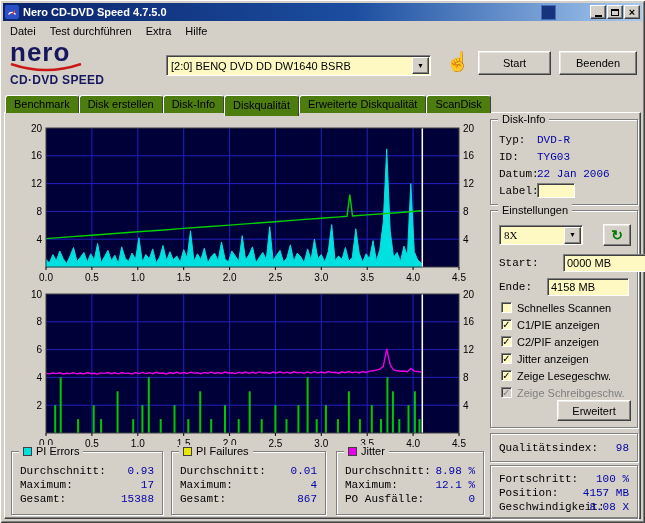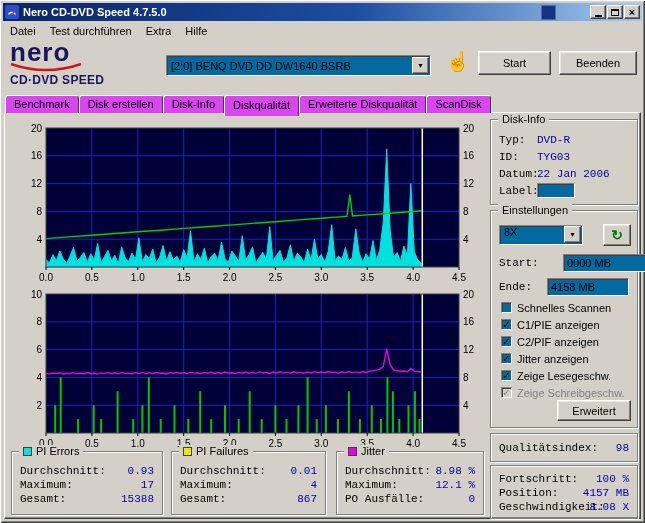--- a/index.html
+++ b/index.html
@@ -19,37 +19,37 @@
   .glyph-min{width:7px;height:2px;background:#000;margin-top:7px;}
   .glyph-max{width:8px;height:7px;border:1px solid #000;border-top-width:2px;box-sizing:border-box;}
   
   .menubar{position:absolute;left:3px;top:22px;width:639px;height:18px;display:flex;align-items:center;}
   .menu-item{padding:2px 7px;cursor:default;}
   
   .toolbar{position:absolute;left:3px;top:40px;width:639px;height:52px;}
   .logo{position:absolute;left:7px;top:1px;width:152px;}
   .logo-nero{font-size:26px;font-weight:bold;color:#17175e;line-height:22px;letter-spacing:1px;}
   .logo-sub{font-size:12px;font-weight:bold;color:#17175e;letter-spacing:.3px;margin-top:-2px;}
-  .sunken{background:#0369a1;border:1px solid;border-color:#808080 #ffffff #ffffff #808080;
+  .sunken{background:#fef9c3;border:1px solid;border-color:#808080 #ffffff #ffffff #808080;
     box-shadow:inset 1px 1px 0 #404040;box-sizing:border-box;}
   .drive-combo{position:absolute;left:163px;top:15px;width:265px;height:21px;display:flex;align-items:center;}
   .drive-combo .txt{flex:1;padding-left:4px;white-space:nowrap;overflow:hidden;}
   .combo-arrow{width:17px;height:17px;margin-right:1px;background:#d4d0c8;border:1px solid;
     border-color:#ffffff #404040 #404040 #ffffff;box-shadow:inset -1px -1px 0 #808080;
     display:flex;align-items:center;justify-content:center;font-size:7px;box-sizing:border-box;}
   .hand-icon{position:absolute;left:443px;top:10px;font-size:19px;color:#c89416;}
   .btn{background:#d4d0c8;border:1px solid;border-color:#ffffff #404040 #404040 #ffffff;
     box-shadow:inset -1px -1px 0 #808080, inset 1px 1px 0 #ece9e2;
     font-family:"Liberation Sans",sans-serif;font-size:11px;color:#000;
     display:flex;align-items:center;justify-content:center;box-sizing:border-box;cursor:default;}
   .btn-start{position:absolute;left:475px;top:11px;width:73px;height:24px;}
   .btn-quit{position:absolute;left:556px;top:11px;width:78px;height:24px;}
   
   .tabstrip{position:absolute;left:5px;top:93px;height:20px;display:flex;align-items:flex-end;z-index:5;}
-  .tab{box-sizing:border-box;height:18px;padding:2px 8px 0;background:#d946ef;border:1px solid #404040;
+  .tab{box-sizing:border-box;height:18px;padding:2px 8px 0;background:#4d7c0f;border:1px solid #404040;
     border-bottom:none;border-top-color:#fff;border-left-color:#fff;border-radius:3px 3px 0 0;cursor:default;white-space:nowrap;}
   .tab.active{height:21px;margin-bottom:-3px;padding-top:3px;position:relative;z-index:6;}
   .tabpage{position:absolute;left:4px;top:112px;width:637px;height:407px;background:#d4d0c8;
     border:1px solid;border-color:#ffffff #404040 #404040 #ffffff;box-shadow:inset -1px -1px 0 #808080;box-sizing:border-box;}
   
   .chart{position:absolute;}
   #chart1{left:4px;top:9px;} #chart2{left:4px;top:175px;}
   .chart text{font-family:"Liberation Sans",sans-serif;font-size:10px;fill:#000;}
   
   .groupbox{position:absolute;border:1px solid #808080;box-shadow:1px 1px 0 #ffffff, inset 1px 1px 0 #ffffff;box-sizing:border-box;}
@@ -58,21 +58,21 @@
   .row{position:absolute;left:8px;right:8px;height:13px;font-family:Liberation Mono, monospace;}
   .row .lab{position:absolute;left:0;white-space:nowrap;}
   .row .val{position:absolute;right:0;color:#0000a8;white-space:nowrap;}
   .row .val-l{position:absolute;left:38px;color:#0000a8;white-space:nowrap;}
   
   .cbrow{position:absolute;left:10px;display:flex;align-items:center;gap:5px;height:13px;cursor:default;}
   .cb{width:11px;height:11px;font-size:10px;line-height:10px;text-align:center;color:#000;flex:0 0 11px;}
   .cbrow.disabled .cb{background:#d4d0c8;color:#808080;}
   .cbrow.disabled .cb-label{color:#808080;}
   .field{position:absolute;font-family:"Liberation Sans",sans-serif;font-size:11px;padding:1px 3px;color:#000;}
-  .speed-combo{position:absolute;left:8px;top:14px;width:84px;height:20px;display:flex;}
+  .speed-combo{position:absolute;left:8px;top:14px;width:84px;height:20px;display:flex;align-items:center;font-family:Liberation Serif, serif;}
   .speed-combo .txt{flex:1;padding-left:4px;}
   .refresh-btn{position:absolute;left:112px;top:13px;width:28px;height:22px;font-size:14px;font-weight:bold;color:#047804;}
   .adv-btn{position:absolute;left:66px;top:189px;width:74px;height:21px;}
 </style>
 </head>
 <body>
 
 <div class="window">
 
   <div class="titlebar">

